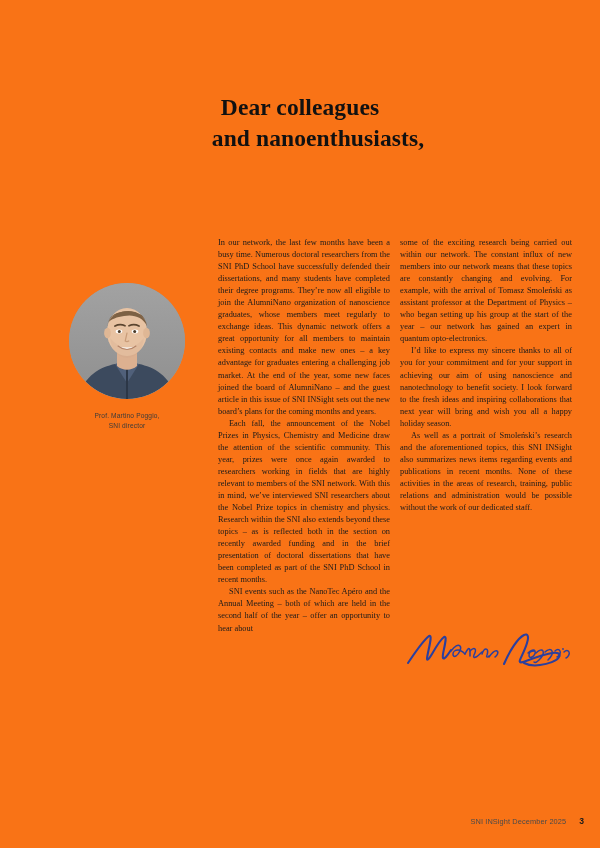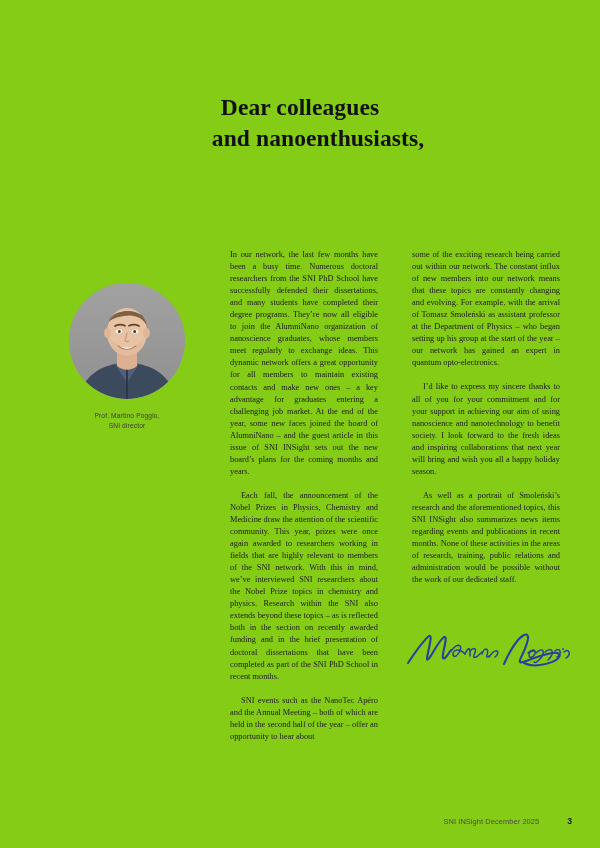--- a/index.html
+++ b/index.html
@@ -12,21 +12,21 @@
     height: 848px;
     position: relative;
     font-family: "Liberation Serif", serif;
     color: #1a1a1a;
     overflow: hidden;
   }
 
   .page {
     position: absolute;
     inset: 0;
-    background: #84cc16;
+    background: #f97316;
   }
 
   
   .headline {
     position: absolute;
     left: 0;
     right: 0;
     top: 76px;
     text-align: center;
     font-family: "Liberation Serif", serif;
@@ -77,46 +77,46 @@
     font-size: 8.35px;
     line-height: 12.05px;
     text-align: justify;
     text-justify: inter-word;
     color: #1b1b1b;
     hyphens: manual;
   }
   .col-1 { left: 218px; }
   .col-2 { left: 400px; }
 
-  .col p { margin: 12px; }
+  .col p { margin: 0; }
   .col p + p { text-indent: 11px; }
 
   .kind {
     margin-top: 12px !important;
     text-indent: 0 !important;
   }
 
   
   .signature {
     position: absolute;
     left: 400px;
     top: 630px;
     width: 172px;
     height: 46px;
   }
   .signature svg { display: block; }
 
   
   .footer {
     position: absolute;
-    right: 28px;
+    right: 16px;
     bottom: 22px;
     display: flex;
     align-items: baseline;
-    gap: 28px;
+    gap: 13px;
     font-family: "Liberation Sans", sans-serif;
   }
   .footer-text {
     font-size: 7.4px;
     color: #4a4a4a;
     letter-spacing: 0.1px;
   }
   .footer-page {
     font-size: 8.6px;
     font-weight: bold;

